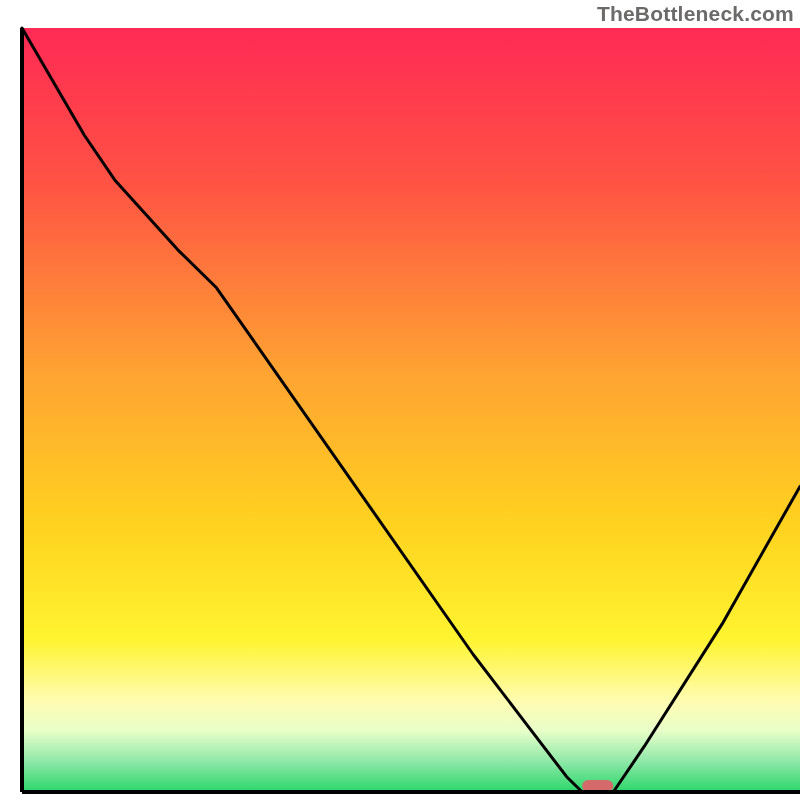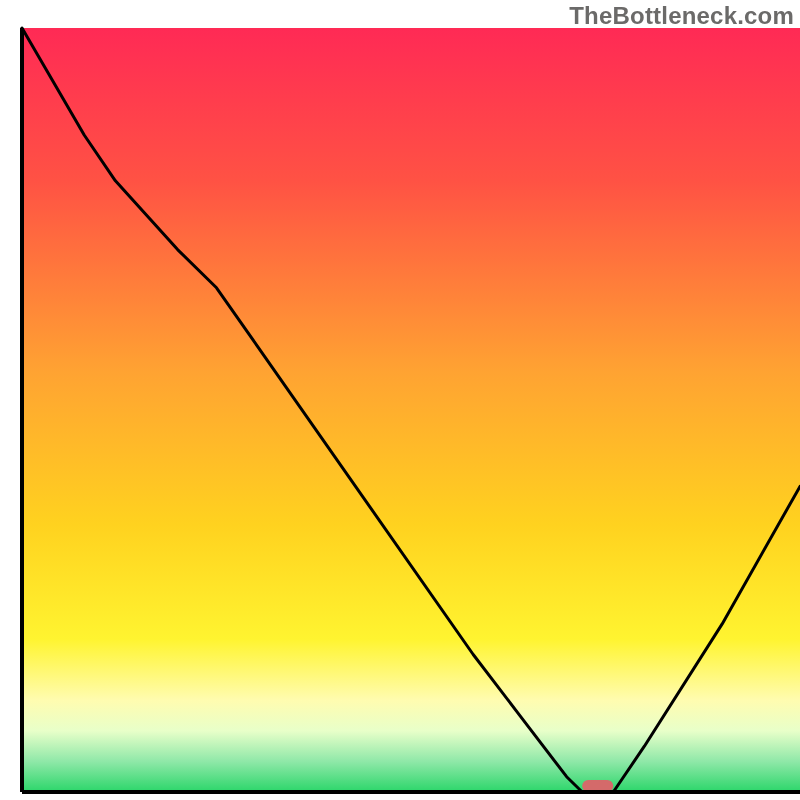--- a/index.html
+++ b/index.html
@@ -12,21 +12,21 @@
   }
   .frame {
     position: relative;
     width: 800px;
     height: 800px;
   }
   .watermark {
     position: absolute;
     top: 2px;
     right: 6px;
-    font-size: 24px;
+    font-size: 21px;
     font-weight: 600;
     color: #6b6a69;
     letter-spacing: 0.2px;
   }
   svg {
     display: block;
   }
 </style>
 </head>
 <body>

